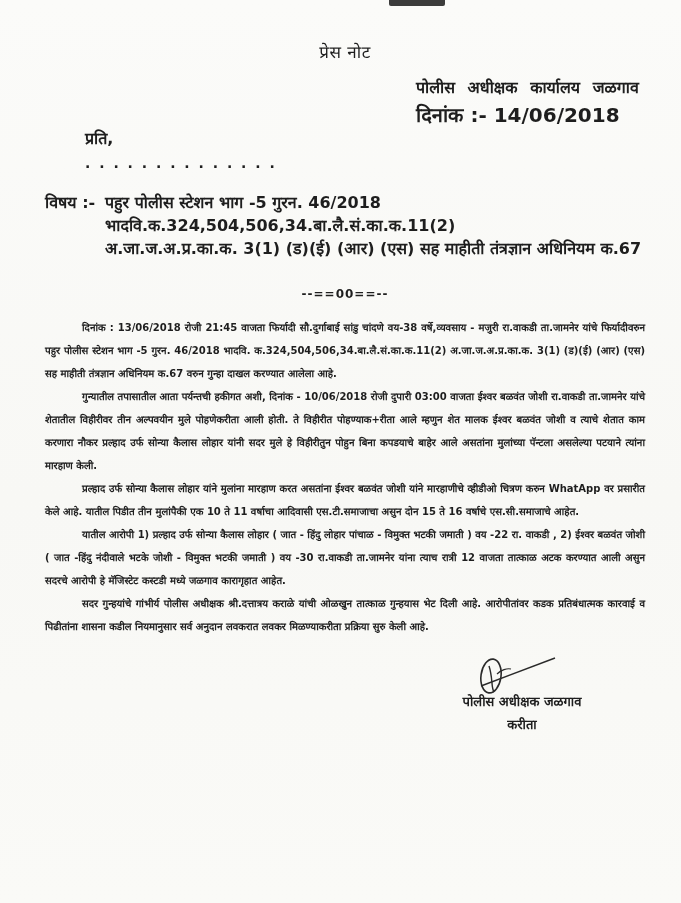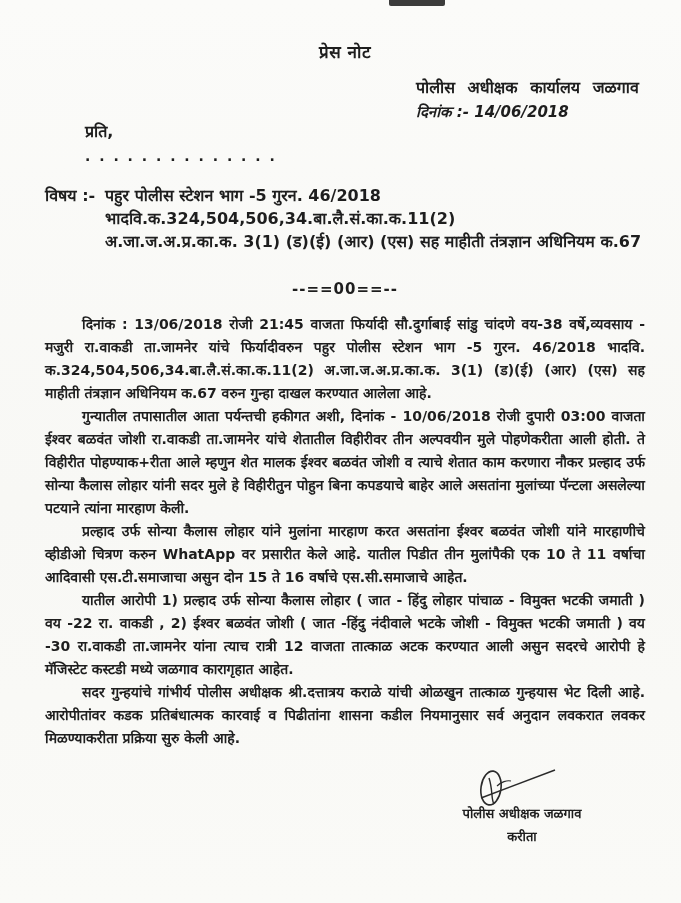--- a/index.html
+++ b/index.html
@@ -18,37 +18,36 @@
   .scan-artifact {
     position: absolute;
     top: 0; left: 389px;
     width: 56px; height: 6px;
     background: #3c3c3c;
     border-radius: 0 0 2px 2px;
   }
   .doc-title {
     text-align: center;
     font-size: 17px;
-    font-weight: 700;
+    font-weight: 400;
     letter-spacing: .5px;
   }
   .office-block {
     margin-top: 13px;
     margin-left: 371px;
     font-weight: 700;
   }
   .office-name {
     font-size: 16px;
     word-spacing: 7px;
     white-space: nowrap;
   }
   .date-line {
-    font-size: 15px;
+    font-size: 20px;
     margin-top: 3px;
-    font-style: italic;
   }
   .addr-block {
     margin-left: 40px;
     font-size: 16px;
     font-weight: 700;
     line-height: 21px;
   }
   .dots {
     margin-top: 4px;
     font-size: 14px;
@@ -62,27 +61,27 @@
     font-size: 16px;
     font-weight: 700;
     line-height: 23px;
   }
   .subject-label { flex: 0 0 58px; white-space: nowrap; }
   .subject-text { margin-left: 2px; }
   .separator {
     text-align: center;
     margin-top: 27px;
     margin-bottom: 15px;
-    font-size: 15px;
+    font-size: 12px;
     font-weight: 700;
     letter-spacing: 1px;
   }
   .body-text p {
     margin: 0;
-    font-size: 14px;
+    font-size: 10px;
     font-weight: 600;
     line-height: 23px;
     text-align: justify;
     text-indent: 37px;
   }
   .sign-block {
     margin-top: 14px;
     margin-left: auto;
     margin-right: 28px;
     width: 190px;

